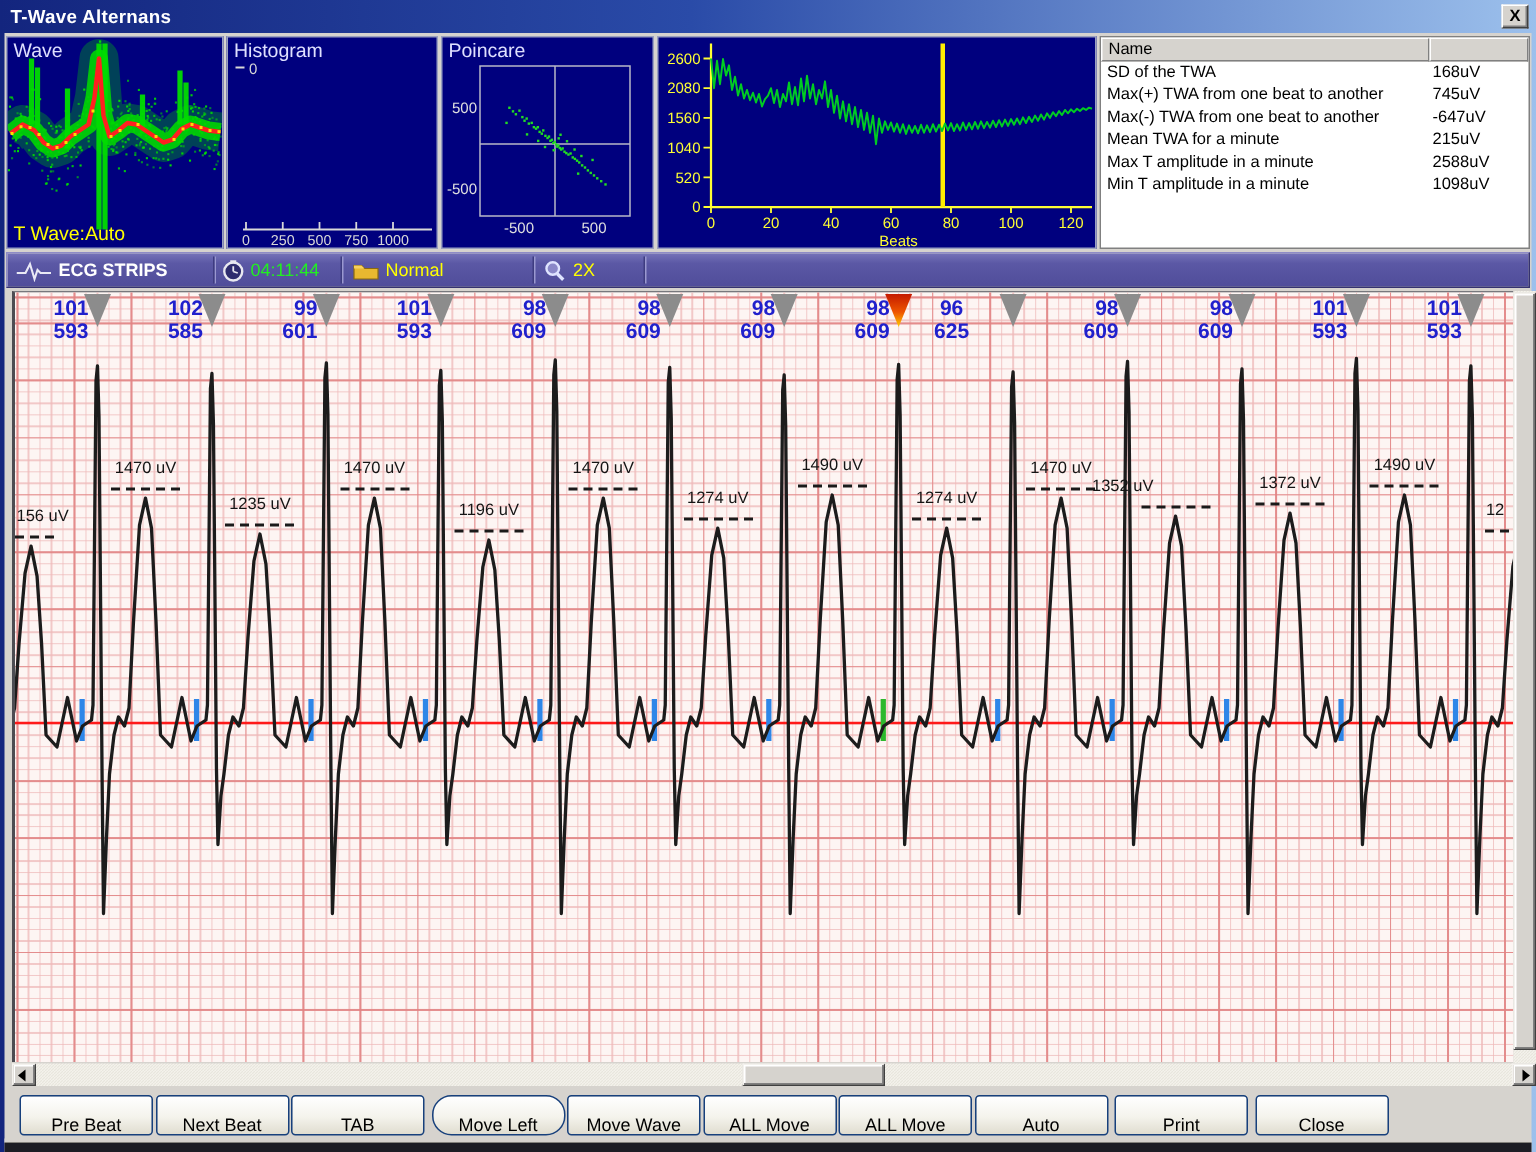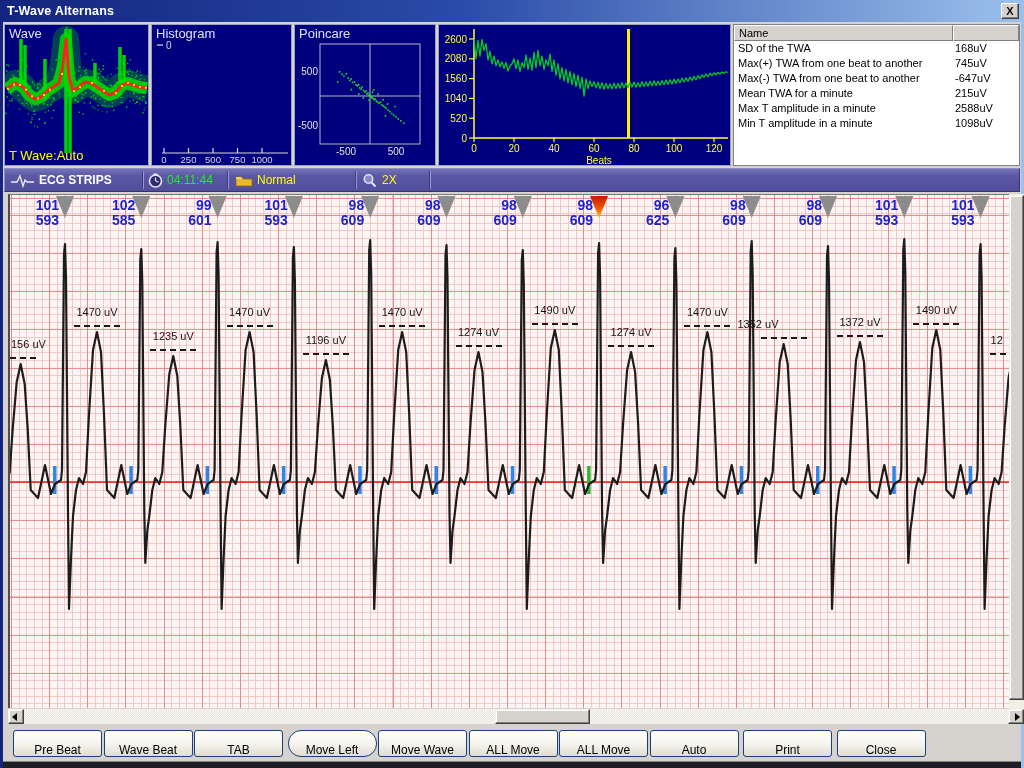--- a/index.html
+++ b/index.html
@@ -820,31 +820,31 @@
               <div>609</div>
             </div>
             <div class="amplbl" style="left: 499.8px; width: 90px; text-align: center; top: 109.02px;">1490 uV</div>
             <div class="ampdash" style="left: 521.8px; width: 46px; top: 128.02px;"></div>
             <div class="hrlbl" style="left: 513.1px; color: rgb(32, 32, 204);">
               <div>98</div>
               <div>609</div>
             </div>
             <div class="amplbl" style="left: 576.1px; width: 90px; text-align: center; top: 131.052px;">1274 uV</div>
             <div class="ampdash" style="left: 598.1px; width: 46px; top: 150.052px;"></div>
-            <div class="hrlbl" style="left: 589.4px; color: rgb(32, 32, 204);">
+            <div class="hrlbl" style="left: 589.4px; color: rgb(32, 32, 204); text-align: center;">
               <div>96</div>
               <div>625</div>
             </div>
             <div class="amplbl" style="left: 652.4px; width: 90px; text-align: center; top: 111.06px;">1470 uV</div>
             <div class="ampdash" style="left: 674.4px; width: 46px; top: 130.06px;"></div>
             <div class="hrlbl" style="left: 665.7px; color: rgb(32, 32, 204);">
               <div>98</div>
               <div>609</div>
             </div>
-            <div class="amplbl" style="left: 703px; width: 90px; text-align: center; top: 123.096px;">1352 uV</div>
+            <div class="amplbl" style="left: 718px; width: 90px; top: 123.096px;">1352 uV</div>
             <div class="ampdash" style="left: 750.7px; width: 46px; top: 142.096px;"></div>
             <div class="hrlbl" style="left: 742px; color: rgb(32, 32, 204);">
               <div>98</div>
               <div>609</div>
             </div>
             <div class="amplbl" style="left: 805px; width: 90px; text-align: center; top: 121.056px;">1372 uV</div>
             <div class="ampdash" style="left: 827px; width: 46px; top: 140.056px;"></div>
             <div class="hrlbl" style="left: 818.3px; color: rgb(32, 32, 204);">
               <div>101</div>
               <div>593</div>
@@ -870,21 +870,21 @@
           <span class="arr"></span>
         </div>
       <div id="hs-thumb" class="r3d"></div>
       <div id="hs-right" class="r3d">
           <span class="arr"></span>
         </div>
     </div>
 
     <div id="button-bar">
         <button class="xpbtn">Pre Beat</button>
-        <button class="xpbtn">Wave Beat</button>
+        <button class="xpbtn">Next Beat</button>
         <button class="xpbtn">TAB</button>
         <button class="xpbtn" style="margin-left: 3px; border-radius: 13px;">Move Left</button>
         <button class="xpbtn">Move Wave</button>
         <button class="xpbtn">ALL Move Left</button>
         <button class="xpbtn">ALL Move Right</button>
         <button class="xpbtn">Auto Baseline</button>
         <button class="xpbtn" style="margin-left: 3px;">Print</button>
         <button class="xpbtn" style="margin-left: 3px;">Close</button>
       </div>
     <div id="bottom-edge"></div>

